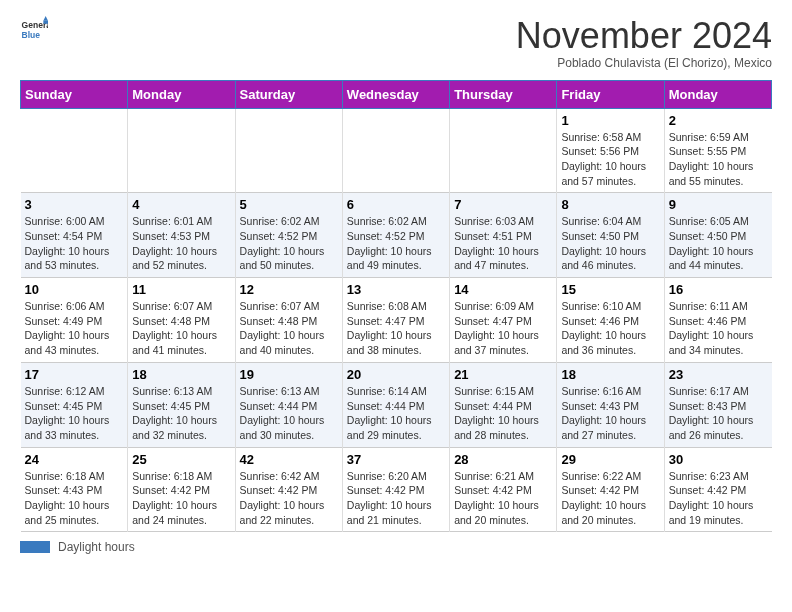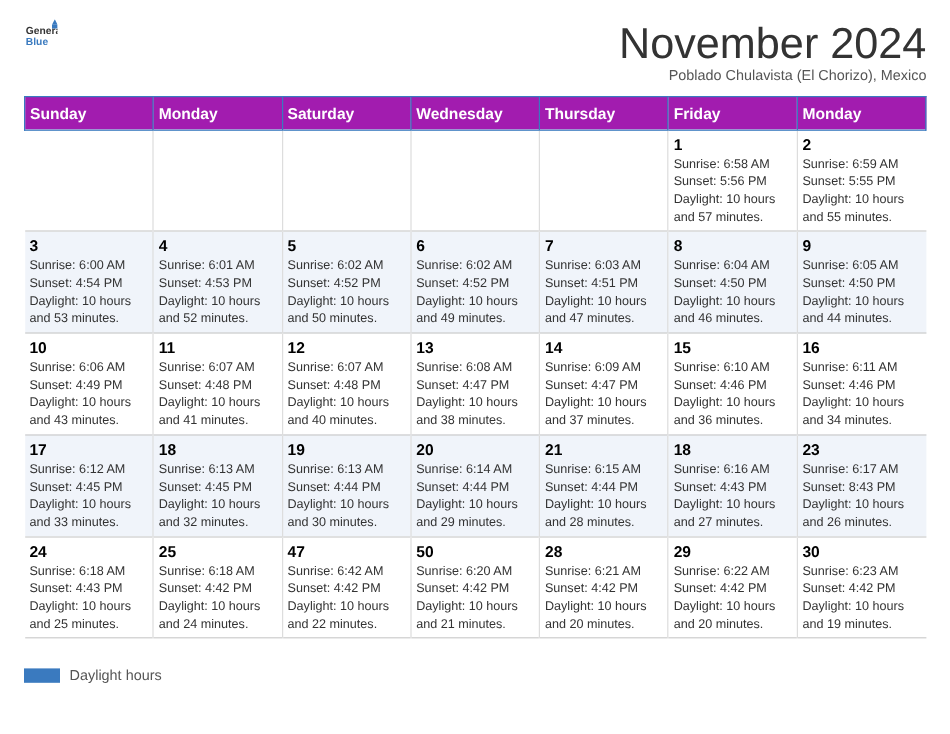--- a/index.html
+++ b/index.html
@@ -75,21 +75,21 @@
       font-size: 13px;
       display: block;
       margin-bottom: 2px;
     }
     .day-info {
       font-size: 10.5px;
       color: #333;
       line-height: 1.4;
     }
     .footer {
-      margin-top: 24px;
+      margin-top: 8px;
       display: flex;
       align-items: center;
       gap: 8px;
       font-size: 12px;
       color: #555;
     }
     .footer-bar {
       width: 30px;
       height: 12px;
       background: #3a7abf;
@@ -285,27 +285,27 @@
 Sunset: 4:43 PM
 Daylight: 10 hours and 25 minutes.</div>
         </td>
         <td>
           <span class="day-num">25</span>
           <div class="day-info">Sunrise: 6:18 AM
 Sunset: 4:42 PM
 Daylight: 10 hours and 24 minutes.</div>
         </td>
         <td>
-          <span class="day-num">47</span>
+          <span class="day-num">42</span>
           <div class="day-info">Sunrise: 6:42 AM
 Sunset: 4:42 PM
 Daylight: 10 hours and 22 minutes.</div>
         </td>
         <td>
-          <span class="day-num">50</span>
+          <span class="day-num">37</span>
           <div class="day-info">Sunrise: 6:20 AM
 Sunset: 4:42 PM
 Daylight: 10 hours and 21 minutes.</div>
         </td>
         <td>
           <span class="day-num">28</span>
           <div class="day-info">Sunrise: 6:21 AM
 Sunset: 4:42 PM
 Daylight: 10 hours and 20 minutes.</div>
         </td>

